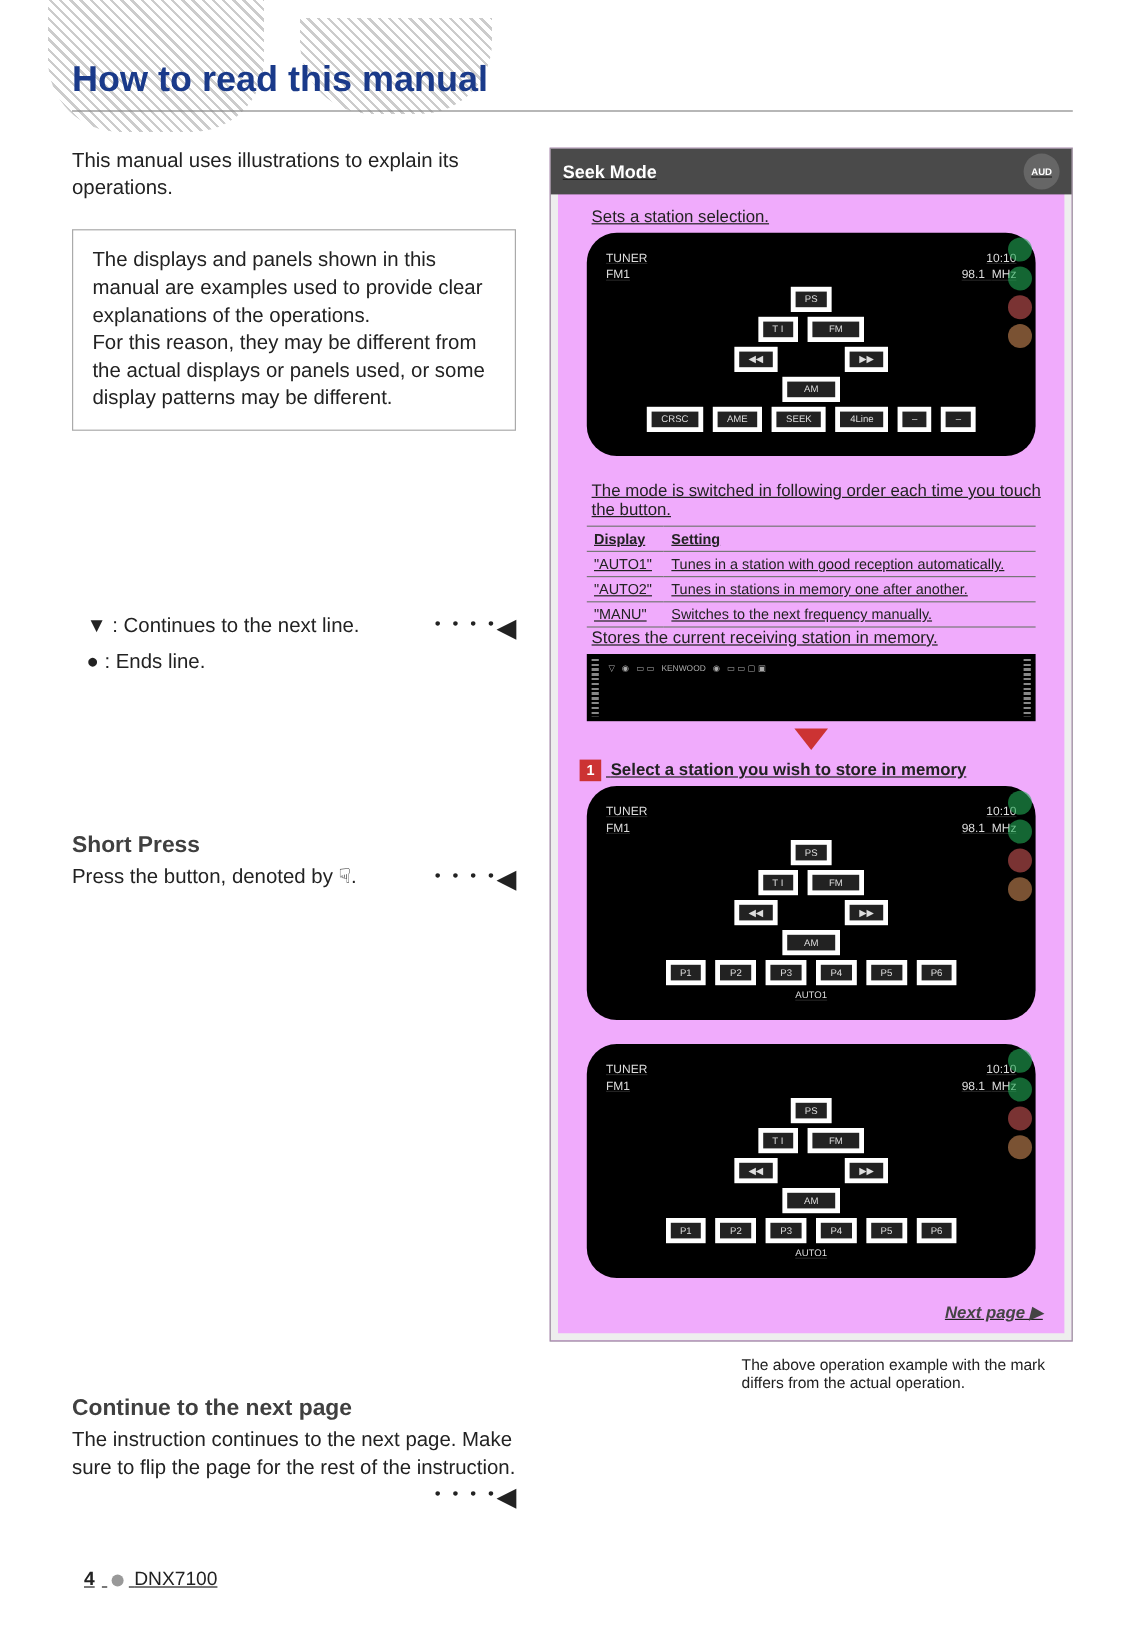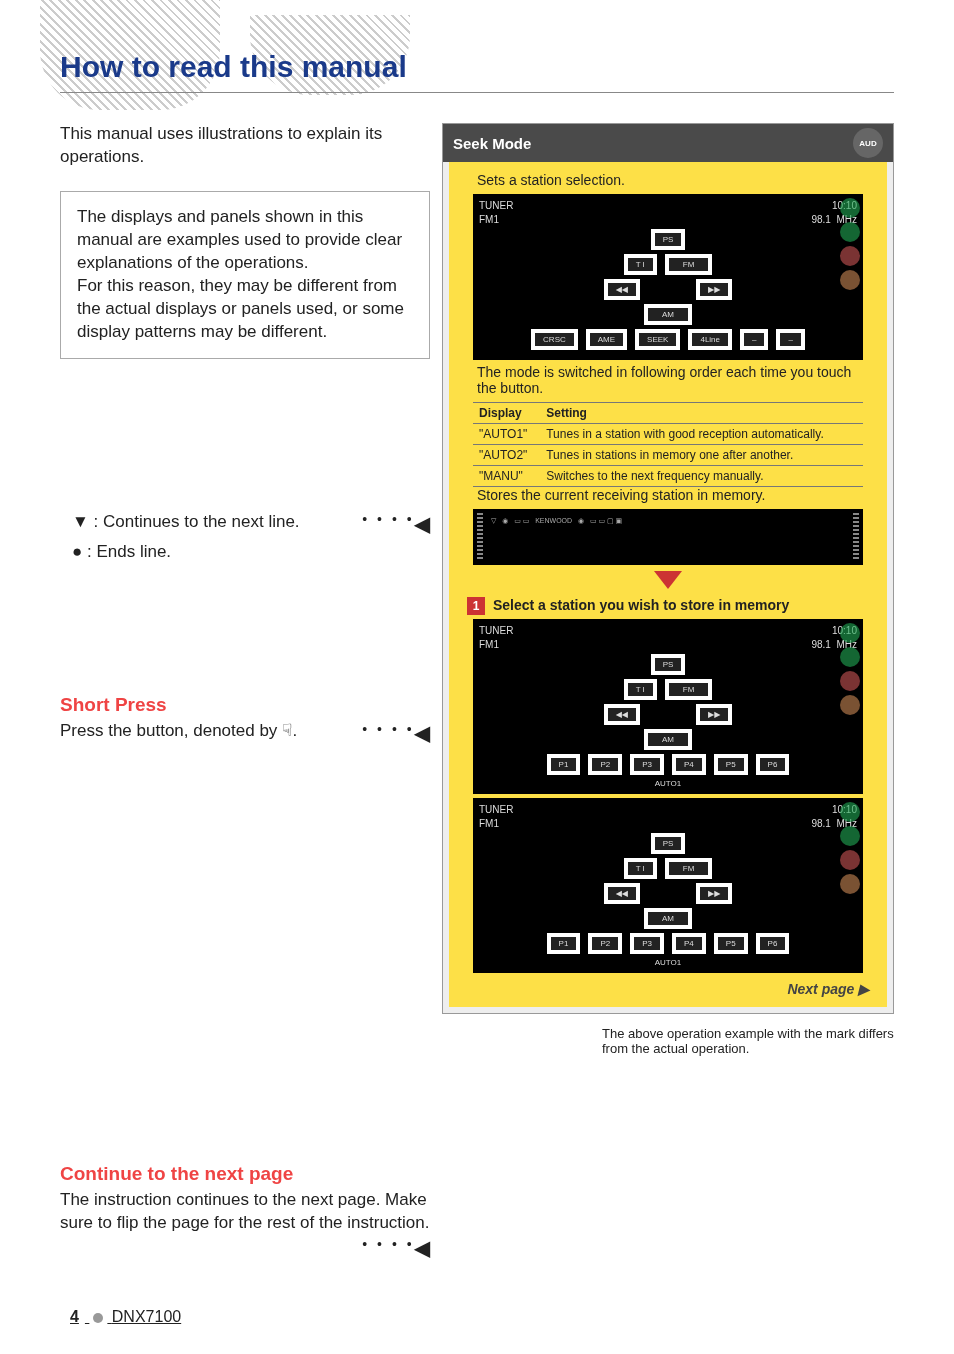--- a/index.html
+++ b/index.html
@@ -6,46 +6,46 @@
   html, body { width: 954px; height: 1354px; font-family: "Helvetica Neue", Arial, sans-serif; background: #fff; color: #222; }
   .page { position: relative; width: 954px; height: 1354px; padding: 50px 60px 40px 60px; }
 
   
   .hatch { position: absolute; background: repeating-linear-gradient(45deg,#999 0 2px,#fff 2px 6px); }
   .hatch.a { left: 40px; top: 0; width: 180px; height: 110px; border-radius: 0 0 60px 60px; opacity:.5; }
   .hatch.b { left: 250px; top: 15px; width: 160px; height: 80px; border-radius: 0 0 60px 60px; opacity:.5; }
 
   .title { position: relative; font-size: 30px; font-weight: 700; color: #1a3a8a; padding-bottom: 8px; border-bottom: 1px solid #888; margin-bottom: 30px; }
 
-  .cols { display: flex; gap: 12px; justify-content: space-between; }
+  .cols { display: flex; gap: 28px; justify-content: space-between; }
   .left { width: 370px; flex-shrink: 0; }
   .right { flex: 1; position: relative; }
 
   .intro { font-size: 17px; line-height: 1.35; margin-bottom: 22px; }
 
   .notebox { border: 1px solid #aaa; padding: 14px 16px; font-size: 17px; line-height: 1.35; margin-bottom: 150px; }
 
   .legend { font-size: 17px; line-height: 1.5; margin-bottom: 130px; margin-left: 12px; }
 
-  .sect-h { font-size: 19px; font-weight: 700; color: #ef4444; margin-bottom: 4px; }
+  .sect-h { font-size: 19px; font-weight: 700; color: #404040; margin-bottom: 4px; }
   .para { font-size: 17px; line-height: 1.35; }
 
   .short-press { margin-bottom: 420px; }
 
   .continue { }
 
   .hand-icon { display:inline-block; }
 
   
-  .sample { border: 1px solid #999; padding: 14px 12px 16px 12px; background: #fde047; position: relative; box-shadow: 0 0 0 6px #eee inset; }
+  .sample { border: 1px solid #999; padding: 14px 12px 16px 12px; background: #f0abfc; position: relative; box-shadow: 0 0 0 6px #eee inset; text-decoration: underline; }
   .sample-h { background: #4a4a4a; color: #fff; font-weight: 700; padding: 4px 10px; font-size: 15px; display: flex; justify-content: space-between; align-items: center; margin: -14px -12px 10px -12px; }
   .aud-badge { width:30px; height:30px; border-radius:50%; background:#666; font-size:8px; color:#fff; display:flex; align-items:center; justify-content:center; }
   .sample-sub { font-size: 14px; margin: 0 10px 6px 22px; }
 
-  .screen { background: #000; color: #ddd; font-size: 9px; padding: 6px; margin: 4px 18px 4px 18px; position: relative; }
+  .screen { background: #000; color: #ddd; font-size: 9px; padding: 16px; margin: 4px 18px 20px 18px; position: relative; border-radius: 25px; }
   .screen .top { display:flex; justify-content:space-between; font-size:10px; margin-bottom:3px; }
   .screen .row { display:flex; gap:8px; justify-content:center; margin:4px 0; }
   .sbtn { background:#222; border:4px solid #ffffff; color:#ddd; font-size:8px; padding:2px 8px; }
   .sbtn.wide { padding:2px 14px; }
   .side-orbs { position:absolute; right:3px; top:4px; display:flex; flex-direction:column; gap:4px; }
   .side-orbs div { width:20px; height:20px; border-radius:50%; background:#2a5; opacity:.6; }
   .side-orbs div:nth-child(3){ background:#c55; }
   .side-orbs div:nth-child(4){ background:#c85; }
   .freq { font-size:10px; }
 

